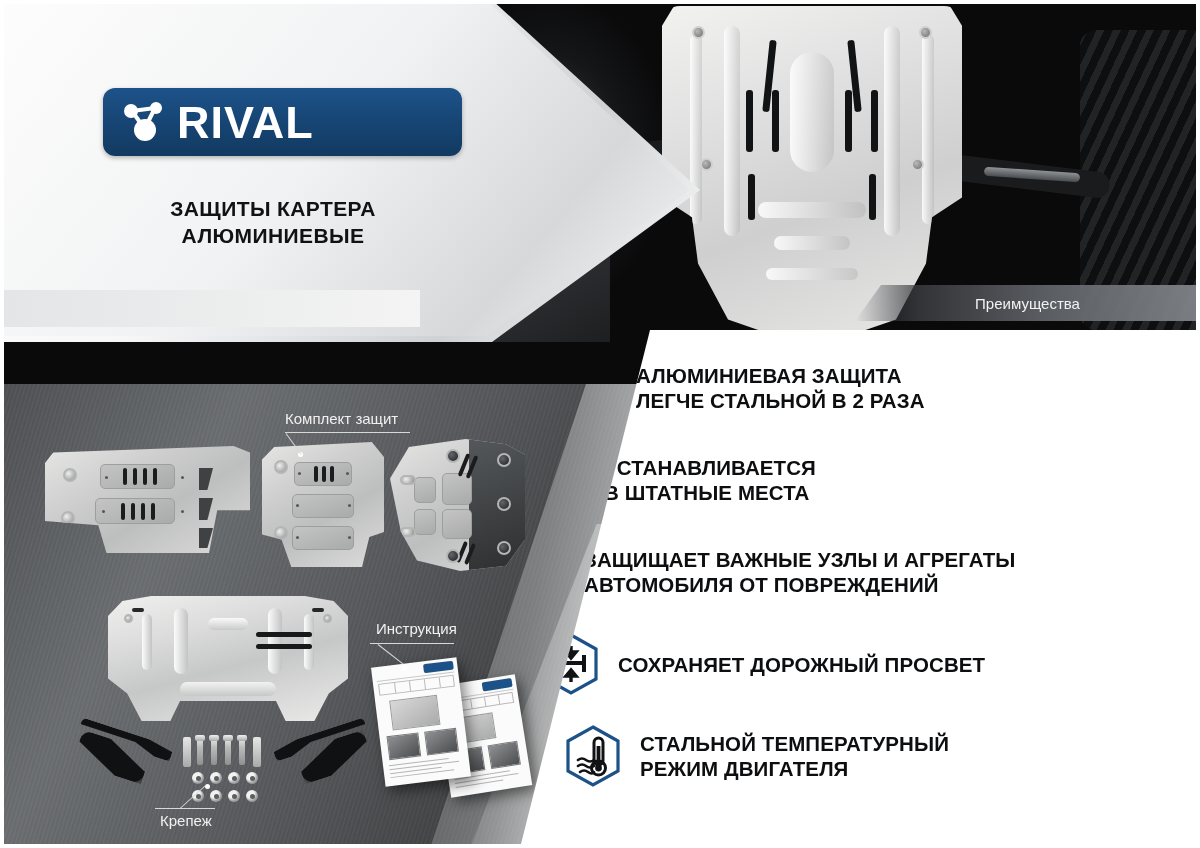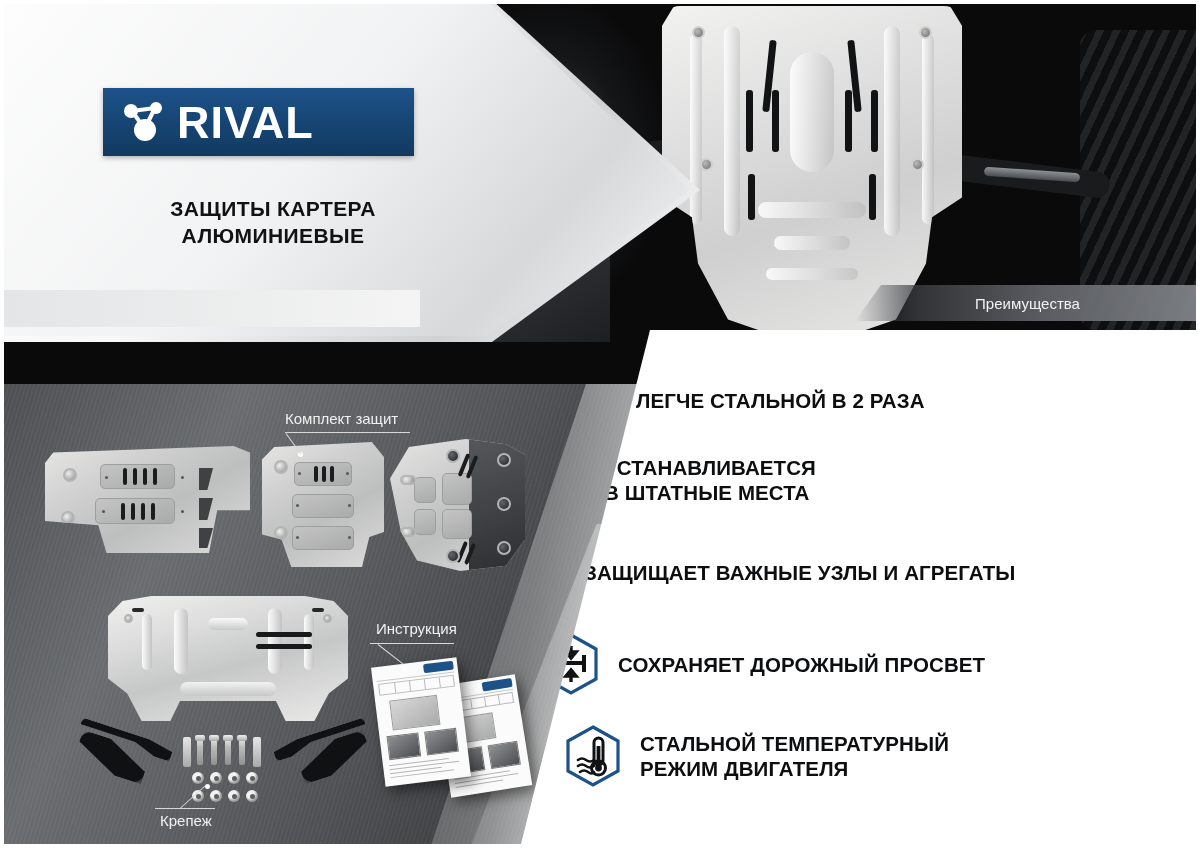--- a/index.html
+++ b/index.html
@@ -70,23 +70,23 @@
     position:absolute; left:0; top:0; width:700px; height:342px;
     background:linear-gradient(125deg,#ffffff 0%,#f7f7f8 38%,#cfd1d3 72%,#ffffff 100%);
     clip-path:polygon(0 0, 492px 0, 700px 190px, 492px 342px, 0 342px);
   }
   .hero-inner{
     position:absolute; left:0; top:0; width:700px; height:342px;
     background:linear-gradient(130deg,#fdfdfd 0%,#f1f2f3 45%,#d6d8da 75%,#fbfbfb 100%);
     clip-path:polygon(0 0, 486px 0, 690px 190px, 486px 336px, 0 336px);
   }
   .logo-box{
-    position:absolute; left:103px; top:88px; width:311px; height:68px;
+    position:absolute; left:103px; top:88px; width:359px; height:68px;
     background:linear-gradient(180deg,#1d5289 0%,#164472 55%,#123a61 100%);
-    border-radius:0; display:flex; align-items:center; padding-left:14px;
+    border-radius:12px; display:flex; align-items:center; padding-left:14px;
     box-shadow:0 2px 5px rgba(0,0,0,.28);
   }
   .logo-mark{ width:54px; height:54px; flex:0 0 54px; }
   .logo-word{
     color:#ffffff; font-size:45px; font-weight:bold; letter-spacing:1px;
     margin-left:6px; line-height:1; font-family:"Liberation Sans", sans-serif;
   }
   .hero-title{
     position:absolute; left:103px; top:196px; width:340px; text-align:center;
     color:#111214; font-size:21px; font-weight:bold; line-height:1.28;
@@ -472,21 +472,21 @@
 
       <div class="feat" style="margin-bottom:26px">
         <span class="hexwrap">
           <svg viewBox="0 0 62 66" width="62" height="66">
             <polygon points="31,3 56,17 56,47 31,61 6,47 6,17" fill="none" stroke="#1d5289" stroke-width="3.2"></polygon>
             <path d="M41 20 C40 36 30 45 21 46 C24 38 31 28 41 20 Z" fill="#111214"></path>
             <path d="M40 21 L19 47" stroke="#111214" stroke-width="2" fill="none"></path>
           </svg>
         </span>
         <span class="feat-text">
-          <br>
+          <span>АЛЮМИНИЕВАЯ ЗАЩИТА</span><br>
           <span>ЛЕГЧЕ СТАЛЬНОЙ В 2 РАЗА</span>
         </span>
       </div>
 
       <div class="feat" style="margin-bottom:26px;margin-left:-32px">
         <span class="hexwrap">
           <svg viewBox="0 0 62 66" width="62" height="66">
             <polygon points="31,3 56,17 56,47 31,61 6,47 6,17" fill="none" stroke="#1d5289" stroke-width="3.2"></polygon>
             <path d="M43 18 a13 13 0 1 0 2 22 l-4 -6 a7 7 0 1 1 -1 -11 z" fill="#111214"></path>
             <rect x="15" y="37" width="22" height="8" rx="4" transform="rotate(40 26 41)" fill="#111214"></rect>
@@ -503,20 +503,21 @@
         <span class="hexwrap">
           <svg viewBox="0 0 62 66" width="62" height="66">
             <polygon points="31,3 56,17 56,47 31,61 6,47 6,17" fill="none" stroke="#1d5289" stroke-width="3.2"></polygon>
             <path d="M31 13 L46 19 V35 C46 43 38 49 31 52 C24 49 16 43 16 35 V19 Z" fill="#8d9094"></path>
             <path d="M31 16 L43 21 V35 C43 41 37 46 31 49 C25 46 19 41 19 35 V21 Z" fill="#0d0e10"></path>
             <path d="M25 33 L29.5 38 L38 27" stroke="#ffffff" stroke-width="4.4" fill="none" stroke-linecap="round" stroke-linejoin="round"></path>
           </svg>
         </span>
         <span class="feat-text">
           <span>ЗАЩИЩАЕТ ВАЖНЫЕ УЗЛЫ И АГРЕГАТЫ</span><br>
+          <span>АВТОМОБИЛЯ ОТ ПОВРЕЖДЕНИЙ</span>
         </span>
       </div>
 
       <div class="feat" style="margin-bottom:26px;margin-left:-18px">
         <span class="hexwrap">
           <svg viewBox="0 0 62 66" width="62" height="66">
             <polygon points="31,3 56,17 56,47 31,61 6,47 6,17" fill="none" stroke="#1d5289" stroke-width="3.2"></polygon>
             <rect x="17" y="29" width="28" height="4" fill="#111214"></rect>
             <rect x="16" y="23" width="4" height="17" fill="#111214"></rect>
             <rect x="42" y="23" width="4" height="17" fill="#111214"></rect>

